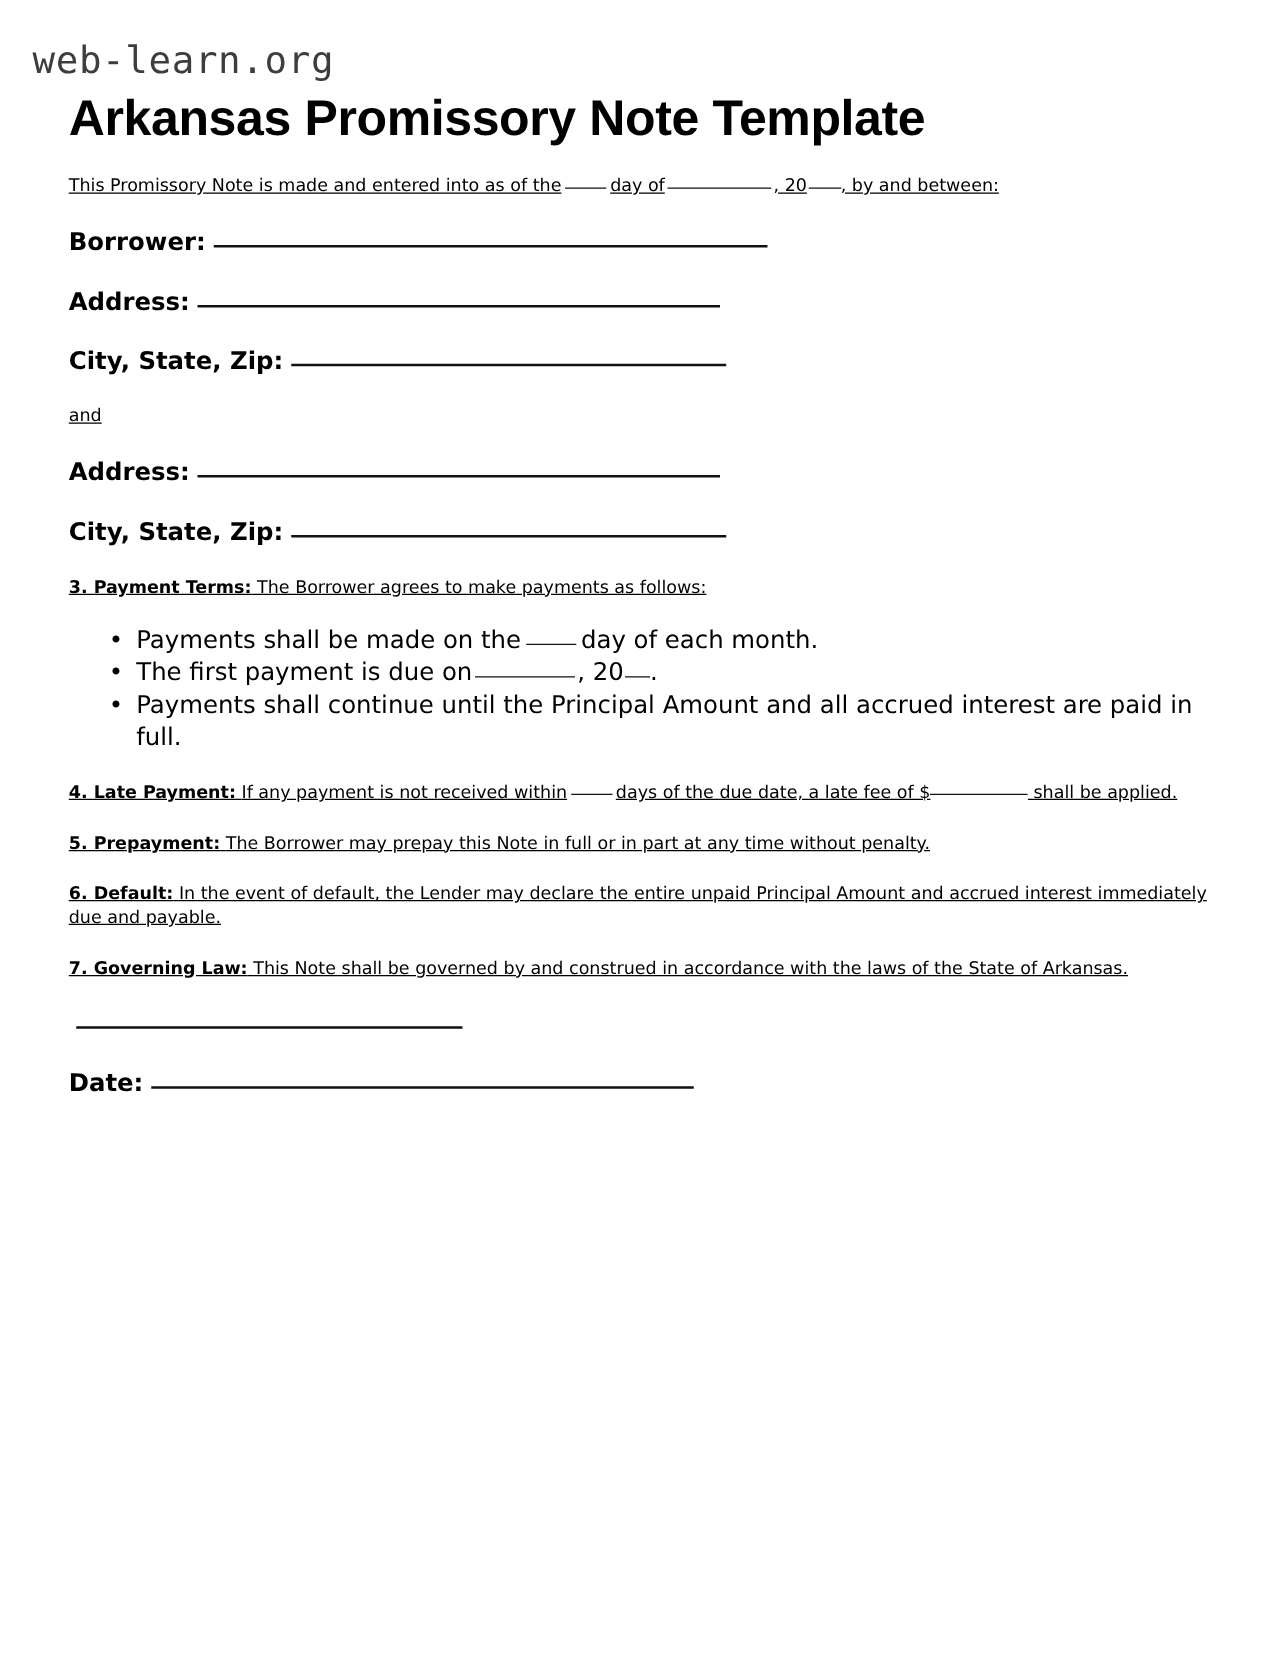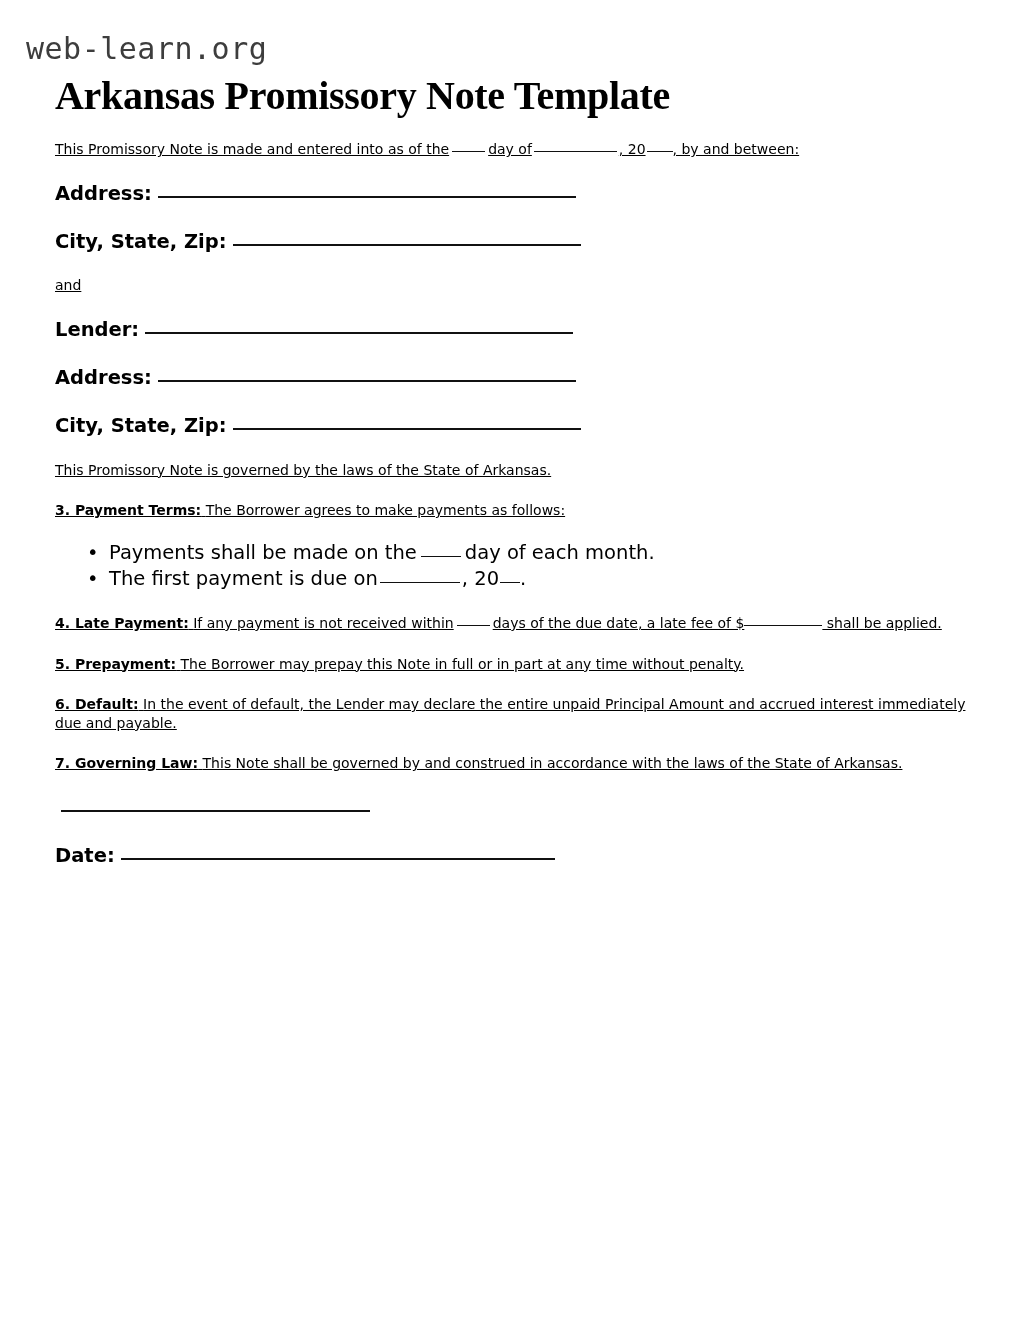--- a/index.html
+++ b/index.html
@@ -34,21 +34,21 @@
     letter-spacing: 0.5px;
     line-height: 1;
     margin: 0;
     padding: 0;
     position: absolute;
     left: -29px;
     top: 34px;
     white-space: nowrap;
   }
   h1.doc-title {
-    font-family: Liberation Serif, serif;
+    font-family: Liberation Sans, sans-serif;
     font-size: 40px;
     font-weight: bold;
     letter-spacing: -0.3px;
     line-height: 1.08;
     margin: 0;
     padding: 0;
     position: absolute;
     left: 0;
     top: 74px;
     white-space: nowrap;
@@ -145,42 +145,42 @@
   <div class="content">
 
     <div class="watermark">web-learn.org</div>
 
     <h1 class="doc-title">Arkansas Promissory Note Template</h1>
 
     <div class="body-area">
 
       <p class="para"><span>This Promissory Note is made and entered into as of the</span><span class="blank b-day"></span><span>day of</span><span class="blank b-month"></span><span>, 20</span><span class="blank b-yy"></span><span>, by and between:</span></p>
 
+      <div class="field-row"><span class="field-label">Borrower:</span><span class="rule r-borrower"></span></div>
 
       <div class="field-row"><span class="field-label">Address:</span><span class="rule r-address1"></span></div>
 
       <div class="field-row"><span class="field-label">City, State, Zip:</span><span class="rule r-citystate1"></span></div>
 
       <p class="para">and</p>
 
-      <div class="field-row"><span class="field-label">Lender:</span><span class="rule r-lender"></span></div>
 
       <div class="field-row"><span class="field-label">Address:</span><span class="rule r-address2"></span></div>
 
       <div class="field-row"><span class="field-label">City, State, Zip:</span><span class="rule r-citystate2"></span></div>
 
-      <p class="para">This Promissory Note is governed by the laws of the State of Arkansas.</p>
 
 
 
       <p class="para tight"><span class="sec-label">3. Payment Terms:</span> <span>The Borrower agrees to make payments as follows:</span></p>
 
       <ul class="bullets">
         <li><span>Payments shall be made on the</span><span class="blank b-bday"></span><span>day of each month.</span></li>
         <li><span>The first payment is due on</span><span class="blank b-bmonth"></span><span>, 20</span><span class="blank b-byy"></span><span>.</span></li>
+        <li><span>Payments shall continue until the Principal Amount and all accrued interest are paid in full.</span></li>
       </ul>
 
       <p class="para"><span class="sec-label">4. Late Payment:</span> <span>If any payment is not received within</span><span class="blank b-days"></span><span>days of the due date, a late fee of $</span><span class="blank b-fee"></span><span> shall be applied.</span></p>
 
       <p class="para"><span class="sec-label">5. Prepayment:</span> <span>The Borrower may prepay this Note in full or in part at any time without penalty.</span></p>
 
       <p class="para"><span class="sec-label">6. Default:</span> <span>In the event of default, the Lender may declare the entire unpaid Principal Amount and accrued interest immediately due and payable.</span></p>
 
       <p class="para"><span class="sec-label">7. Governing Law:</span> <span>This Note shall be governed by and construed in accordance with the laws of the State of Arkansas.</span></p>
 

